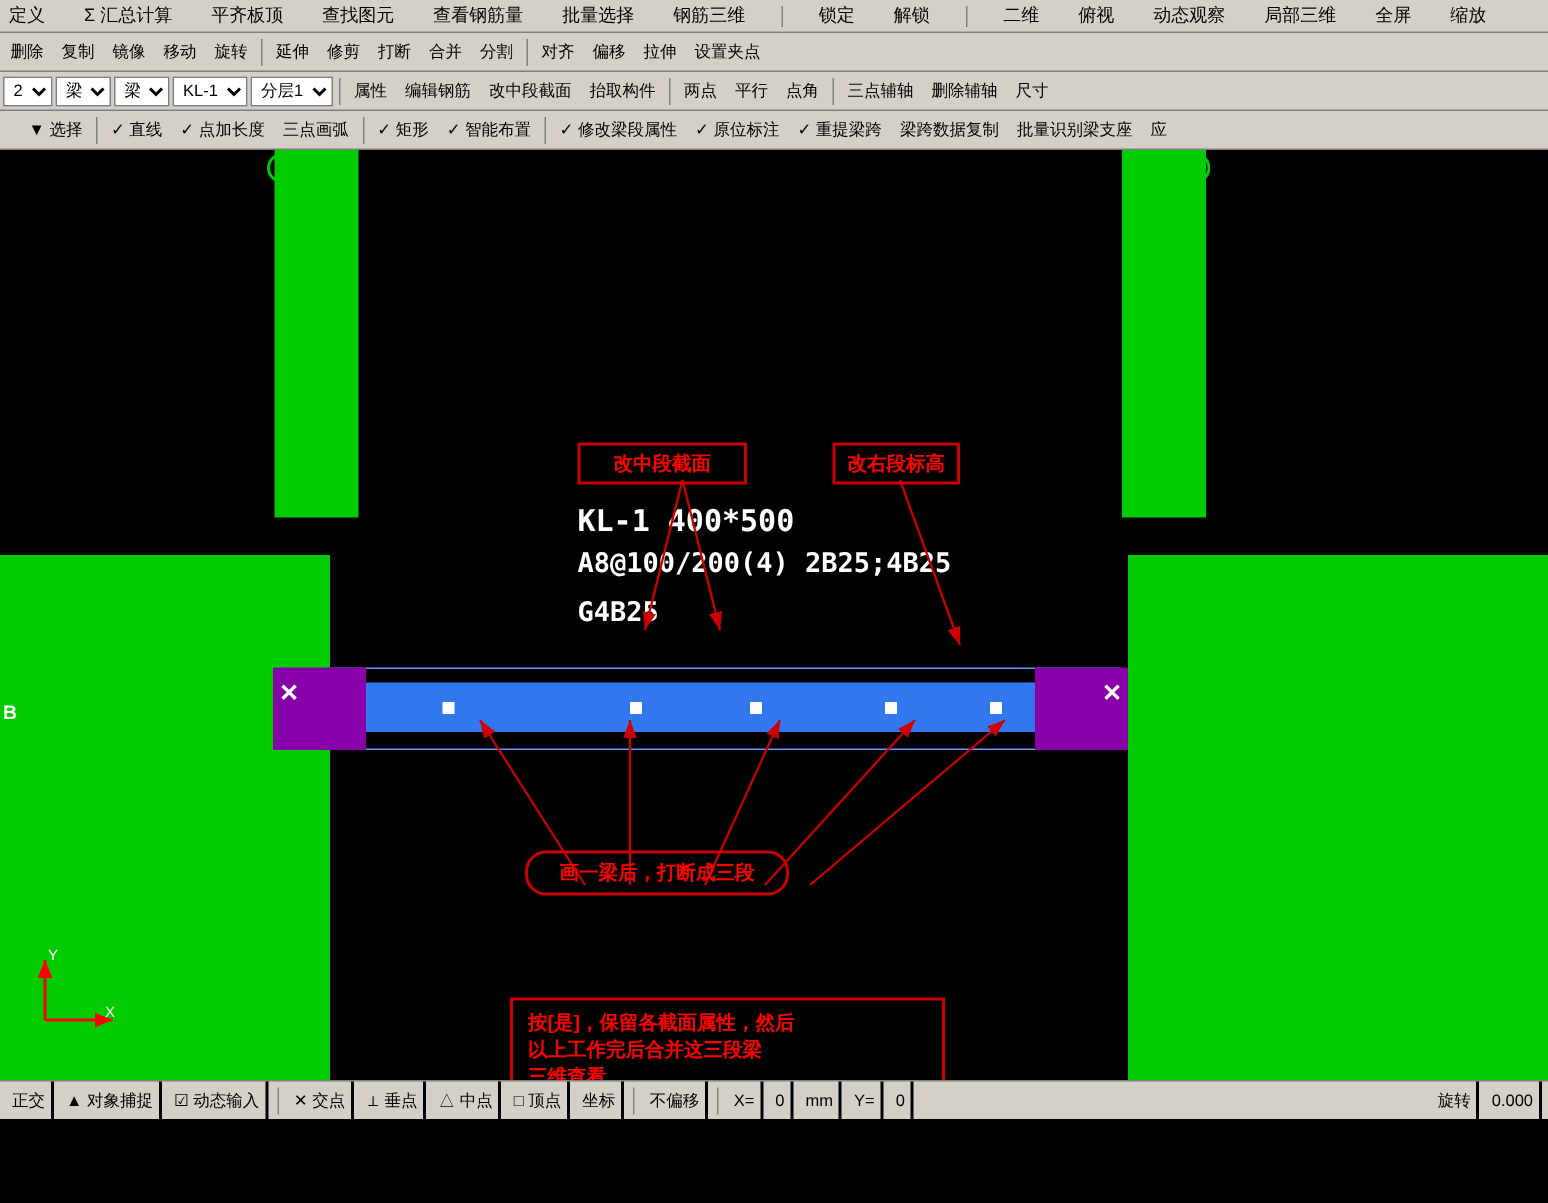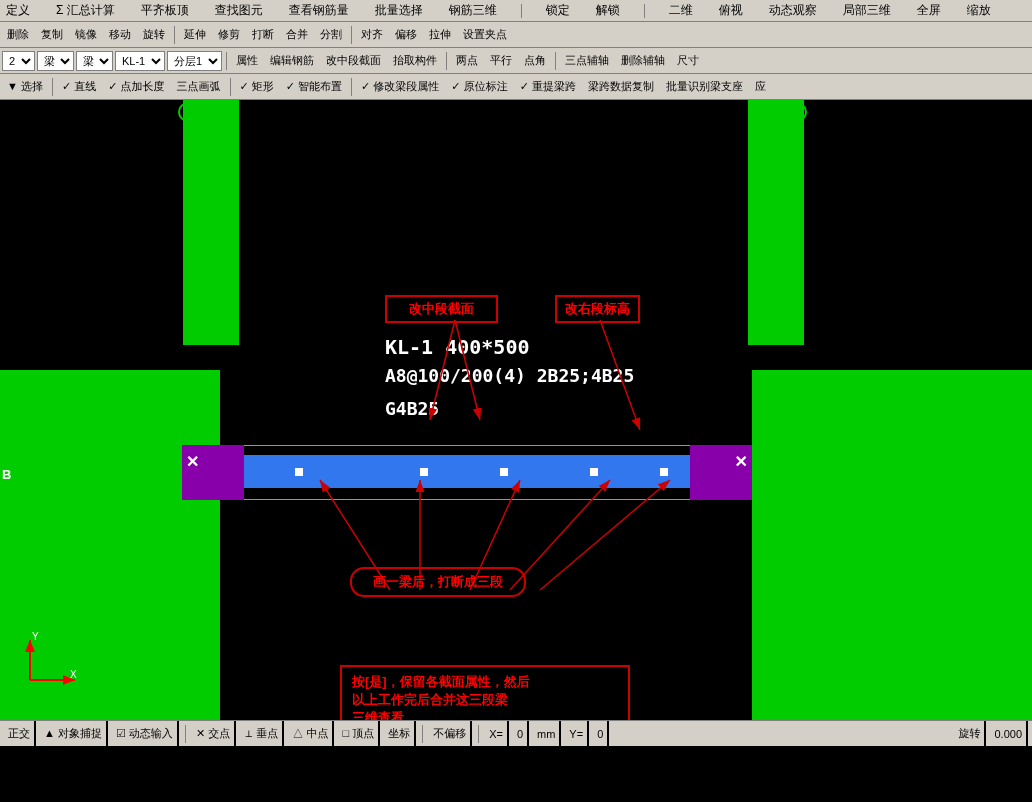--- a/index.html
+++ b/index.html
@@ -31,21 +31,21 @@
       border-bottom: 1px solid #808080; padding: 0 2px; gap: 2px; flex-shrink: 0;
     }
     .beam-select {
       height: 20px; font-size: 11px; background: #fff; border: 1px solid #808080;
       padding: 0 2px;
     }
 
     
     #select-toolbar {
       width: 100%; height: 26px; background: #d4d0c8; display: flex; align-items: center;
-      border-bottom: 1px solid #808080; padding: 0 2px; gap: 2px; flex-shrink: 0;
+      border-bottom: 1px solid #808080; padding: 0 14px; gap: 2px; flex-shrink: 0;
     }
 
     
     #canvas-area {
       width: 1032px; height: 620px; background: #000; position: relative; overflow: hidden;
     }
 
     
     .grid-circle-tl { position: absolute; left: 178px; top: 2px; width: 20px; height: 20px; border: 2px solid #00cc00; border-radius: 50%; display: flex; align-items: center; justify-content: center; color: #00cc00; font-size: 11px; }
     .grid-circle-tr { position: absolute; right: 225px; top: 2px; width: 20px; height: 20px; border: 2px solid #00cc00; border-radius: 50%; display: flex; align-items: center; justify-content: center; color: #00cc00; font-size: 11px; }

